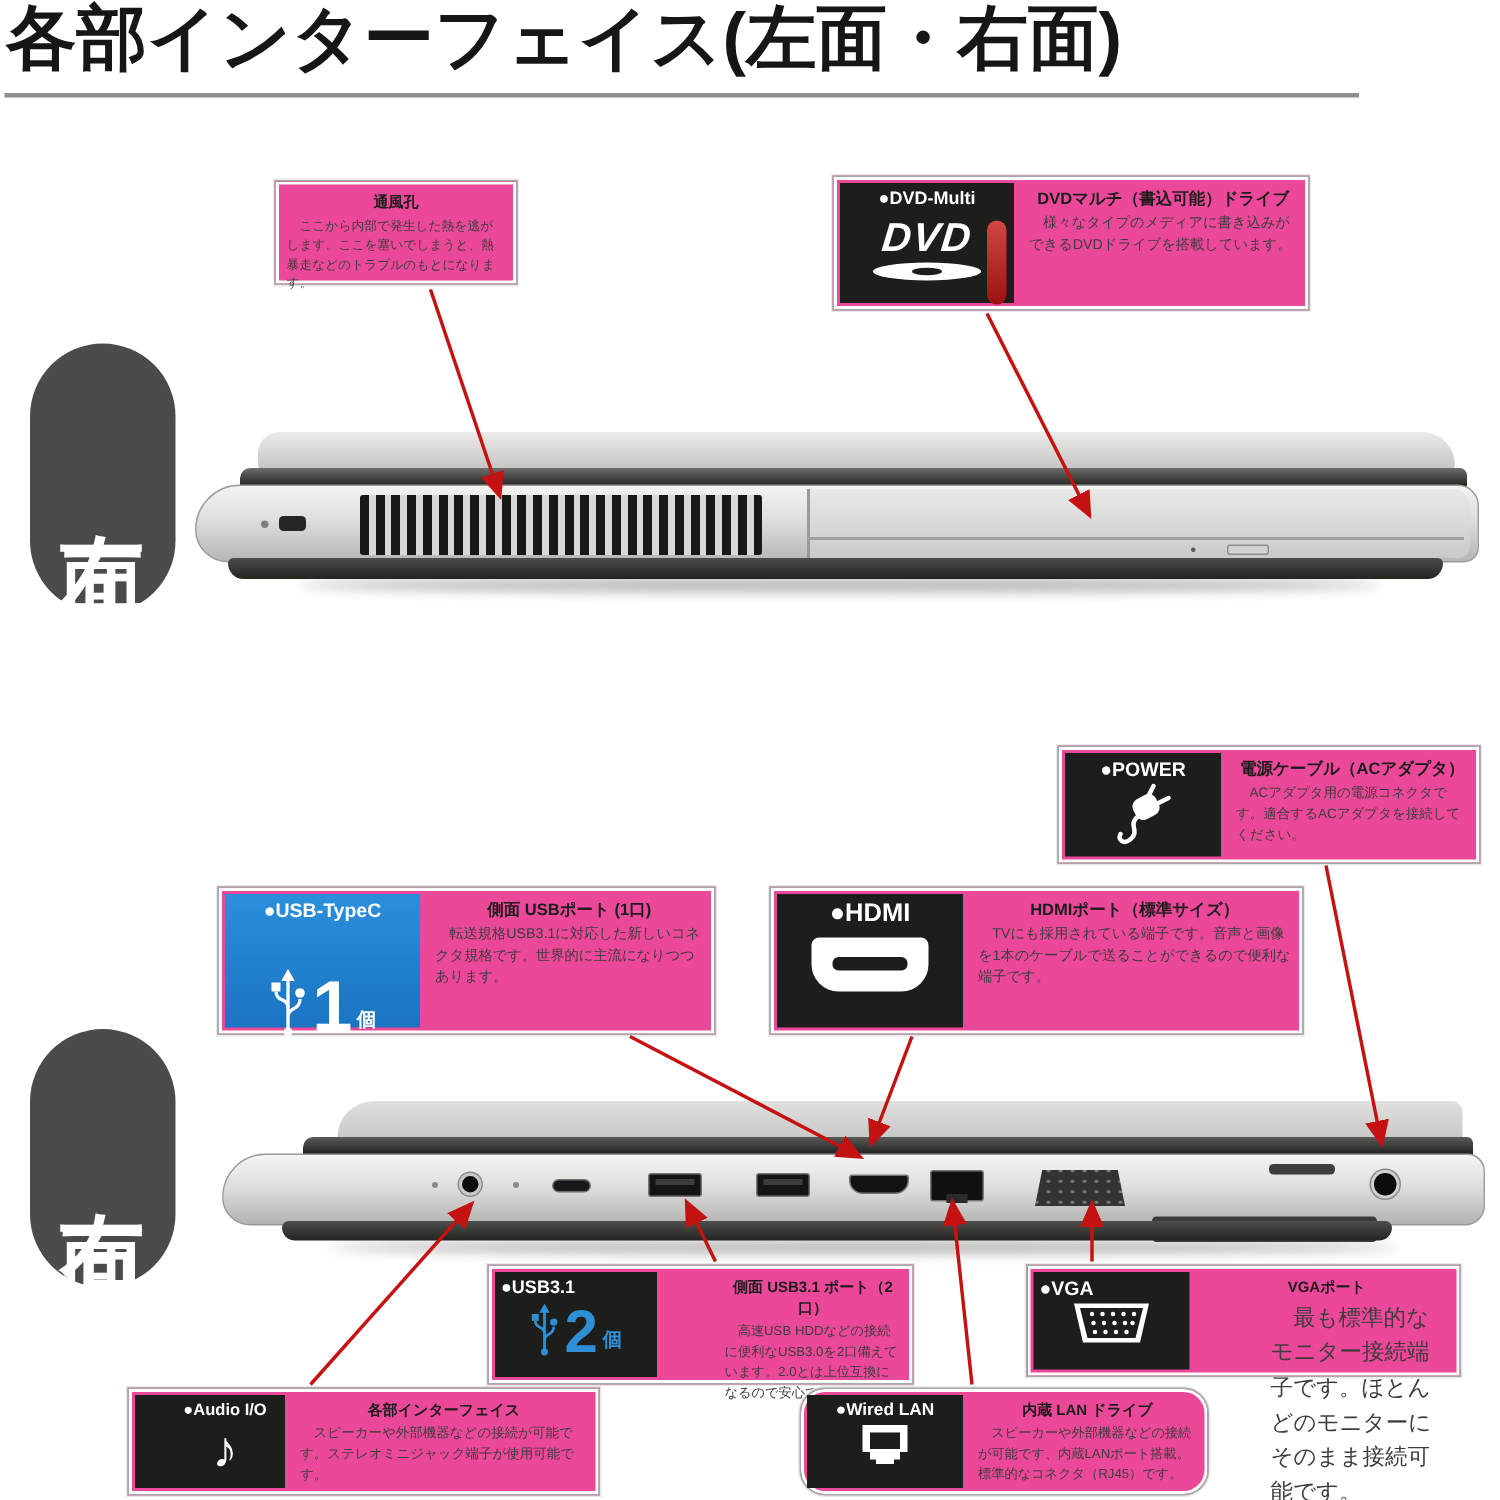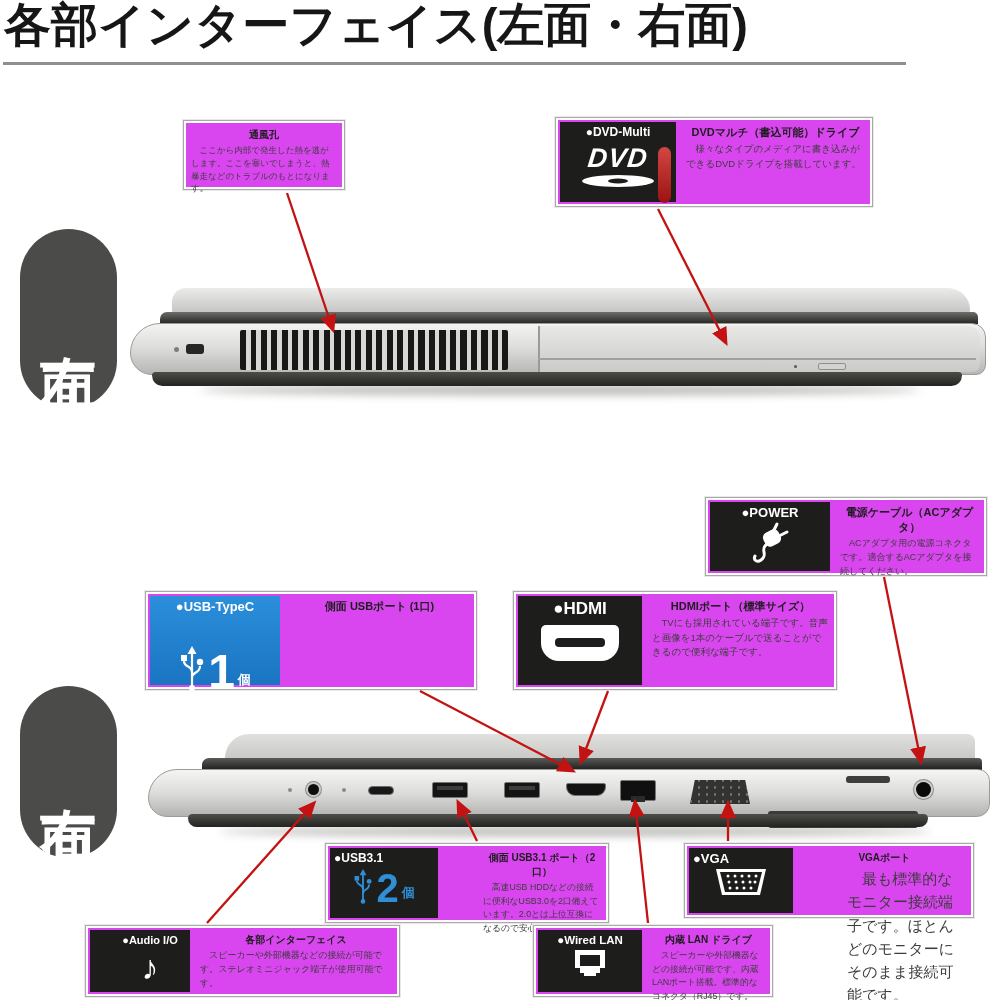--- a/index.html
+++ b/index.html
@@ -13,21 +13,21 @@
 
   
   .side-pill{position:absolute;width:97px;background:#4b4b49;border-radius:52px;
              display:flex;align-items:center;justify-content:center;}
   .side-pill span{writing-mode:vertical-rl;text-orientation:upright;font-size:56px;
                   font-weight:700;color:#fff;letter-spacing:8px;line-height:1;}
   .pill-left{top:229px;height:180px;left:20px;}
   .pill-right{top:686px;height:172px;left:20px;}
 
   
-  .callout{position:absolute;background:#d946ef;border:1px solid #a9a9a9;
+  .callout{position:absolute;background:#ec4899;border:1px solid #a9a9a9;
            box-shadow:inset 0 0 0 2px #fdfdfd, 0 0 0 1px #e9e9e9;
            display:flex;gap:7px;padding:4px;box-sizing:border-box;z-index:10;}
   .c-text{flex:1;display:flex;flex-direction:column;justify-content:flex-start;padding:2px 3px;}
   .c-title{font-weight:700;font-size:11px;color:#1c1c1c;text-align:center;margin:1px 0 2px;}
   .c-body{font-size:9.5px;line-height:1.55;color:#3d3d3d;text-align:left;text-indent:1em;}
 
   
   .badge{position:relative;background:#1d1d1b;color:#fff;display:flex;flex-direction:column;
          align-items:center;padding:4px 4px 2px;box-sizing:border-box;flex:0 0 auto;}
   .badge-label{font-weight:700;font-size:12px;white-space:nowrap;line-height:1.1;}
@@ -162,21 +162,21 @@
     <div class="lt-piece lock-slot"></div>
     <div class="lt-piece vents"></div>
     <div class="lt-piece drive-seam"></div>
     <div class="lt-piece drive-face"></div>
     <div class="lt-piece drive-tray-line"></div>
     <div class="lt-piece eject-btn"></div>
     <div class="lt-piece pinhole"></div>
   </div>
 
   <div class="callout" style="left:705px;top:497px;width:282px;height:79px;">
-    <div class="badge" style="width:120px;">
+    <div class="badge" style="width:104px;">
       <div class="badge-label" style="font-size:13px;">●POWER</div>
       <svg width="46" height="44" viewBox="0 0 46 44">
         <g stroke="#fff" stroke-width="3" fill="none" stroke-linecap="round">
           <line x1="30" y1="4" x2="26" y2="12"></line>
           <line x1="40" y1="12" x2="32" y2="16"></line>
           <rect x="18" y="12" width="14" height="12" rx="4" fill="#fff" transform="rotate(-28 25 18)"></rect>
           <path d="M20 24 C12 30 22 34 14 40 C10 43 6 40 8 36"></path>
         </g>
       </svg>
     </div>
@@ -200,24 +200,25 @@
           <rect x="2" y="11" width="6" height="6" fill="#fff"></rect>
           <circle cx="21" cy="18" r="3.2" fill="#fff"></circle>
           <circle cx="13" cy="44" r="3" fill="#fff"></circle>
         </svg>
         <div class="big-count">1</div>
         <div class="count-unit">個</div>
       </div>
     </div>
     <div class="c-text">
       <div class="c-title">側面 USBポート (1口)</div>
-    </div>
-  </div>
-
-  <div class="callout" style="left:513px;top:591px;width:324px;height:99px;">
+      <div class="c-body">転送規格USB3.1に対応した新しいコネクタ規格です。世界的に主流になりつつあります。</div>
+    </div>
+  </div>
+
+  <div class="callout" style="left:513px;top:591px;width:356px;height:99px;">
     <div class="badge" style="width:124px;">
       <div class="badge-label" style="font-size:17px;">●HDMI</div>
       <div class="hdmi-icon"></div>
     </div>
     <div class="c-text">
       <div class="c-title">HDMIポート（標準サイズ）</div>
       <div class="c-body">TVにも採用されている端子です。音声と画像を1本のケーブルで送ることができるので便利な端子です。</div>
     </div>
   </div>
 
@@ -304,21 +305,21 @@
     <div class="badge" style="width:100px;padding-left:24px;">
       <div class="badge-label" style="font-size:11px;">●Audio I/O</div>
       <div class="note-glyph">♪</div>
     </div>
     <div class="c-text">
       <div class="c-title" style="font-size:10px;">各部インターフェイス</div>
       <div class="c-body" style="font-size:9px;">スピーカーや外部機器などの接続が可能です。ステレオミニジャック端子が使用可能です。</div>
     </div>
   </div>
 
-  <div class="callout" style="left:533px;top:925px;width:240px;height:72px;">
+  <div class="callout" style="left:533px;top:925px;width:273px;height:72px;border-radius:17px;">
     <div class="badge" style="width:104px;">
       <div class="badge-label" style="font-size:11.5px;">●Wired LAN</div>
       <svg width="40" height="34" viewBox="0 0 40 34">
         <path d="M5 3 H35 V21 H30 V26 H26 V29 H14 V26 H10 V21 H5 Z" fill="#fff"></path>
         <rect x="10" y="8" width="20" height="11" fill="#1d1d1b"></rect>
       </svg>
     </div>
     <div class="c-text">
       <div class="c-title" style="font-size:10px;">内蔵 LAN ドライブ</div>
       <div class="c-body" style="font-size:8.8px;">スピーカーや外部機器などの接続が可能です、内蔵LANポート搭載。標準的なコネクタ（RJ45）です。</div>

